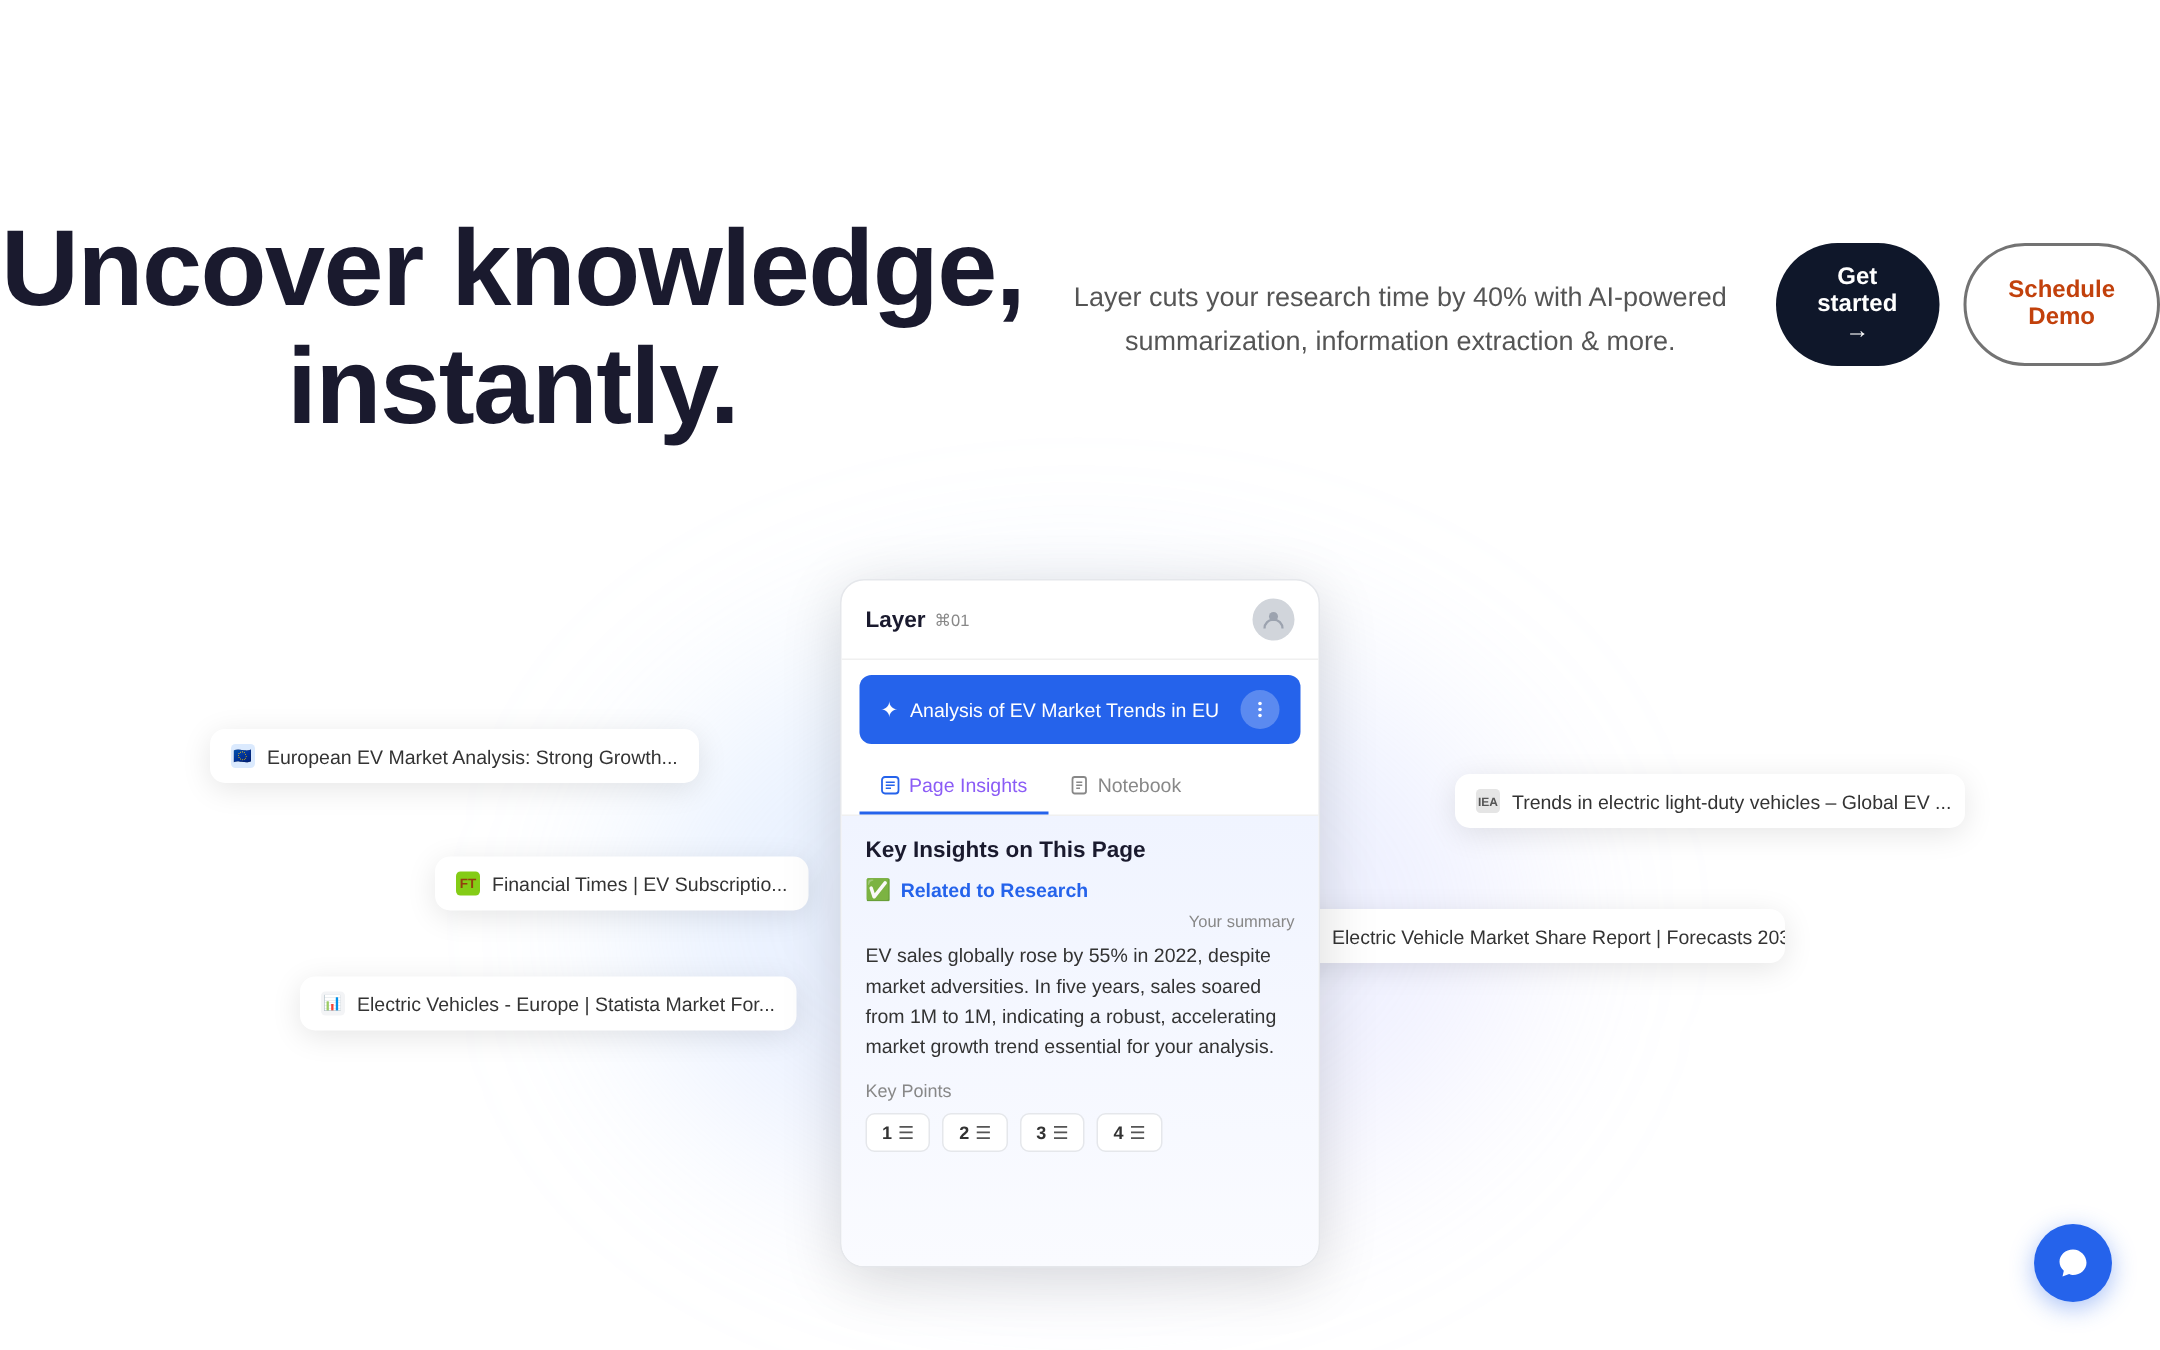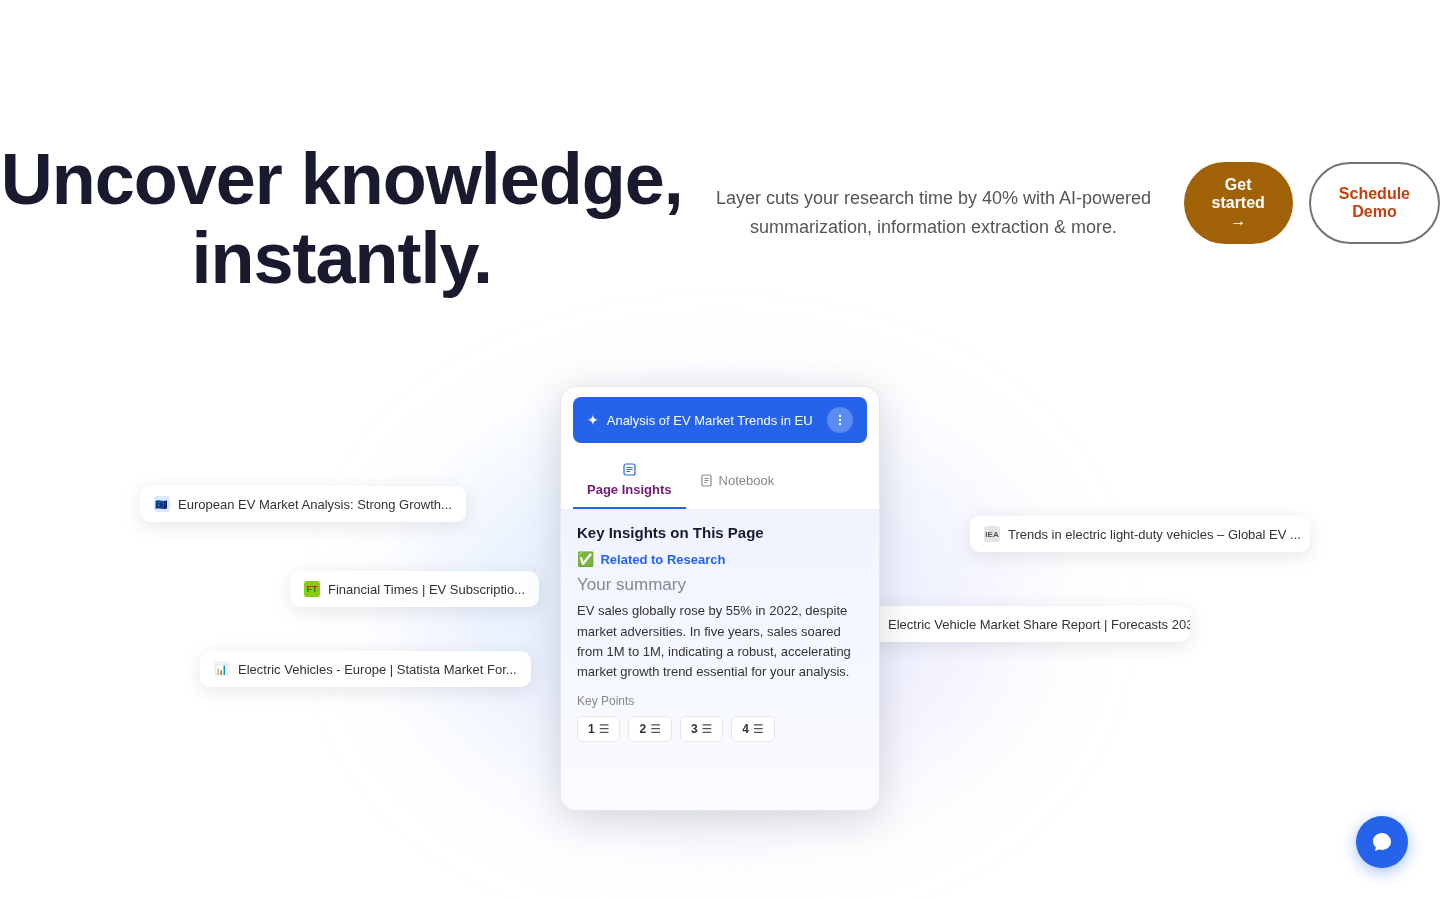--- a/index.html
+++ b/index.html
@@ -40,21 +40,21 @@
       margin-bottom: 40px;
     }
 
     .hero-buttons {
       display: flex;
       gap: 16px;
       margin-bottom: 60px;
     }
 
     .btn-primary {
-      background: #a16207;
+      background: #0f172a;
       color: #fff;
       border: none;
       border-radius: 50px;
       padding: 14px 28px;
       font-size: 16px;
       font-weight: 600;
       cursor: pointer;
     }
 
     .btn-secondary {
@@ -211,24 +211,23 @@
       font-size: 13px;
       color: #888;
       cursor: pointer;
       display: flex;
       align-items: center;
       gap: 6px;
       border-bottom: 2px solid transparent;
     }
 
     .app-tab.active {
-      color: #701a75;
+      color: #8b5cf6;
       border-bottom: 2px solid #2563eb;
-      font-weight: 700;
-      flex-direction: column;
+      font-weight: 400;
     }
 
     
     .app-content {
       padding: 14px 16px;
       background: linear-gradient(180deg, #f0f4ff 0%, #fafbff 100%);
       min-height: 300px;
     }
 
     .content-title {
@@ -250,23 +249,24 @@
       font-size: 14px;
     }
 
     .related-badge-text {
       color: #2563eb;
       font-size: 13px;
       font-weight: 600;
     }
 
     .summary-label {
-      font-size: 17px;
+      font-size: 11px;
       color: #888;
       margin-bottom: 6px;
+      text-align: right;
     }
 
     .summary-text {
       font-size: 13px;
       color: #333;
       line-height: 1.55;
       margin-bottom: 12px;
     }
 
     .key-points-label {
@@ -363,20 +363,32 @@
     <span>Trends in electric light-duty vehicles – Global EV ...</span>
   </div>
 
   <div class="floating-tab tab-report">
     <div class="tab-icon" style="background:#f3f4f6;">📈</div>
     <span>Electric Vehicle Market Share Report | Forecasts 2032</span>
   </div>
 
   <div class="app-window">
 
+    <div class="app-header">
+      <div class="app-logo">
+        <span>Layer</span>
+        <span class="app-logo-shortcut">⌘01</span>
+      </div>
+      <div class="app-avatar">
+        <svg width="16" height="16" viewBox="0 0 16 16" fill="none">
+          <circle cx="8" cy="6" r="3" fill="#9ca3af"></circle>
+          <path d="M2 14c0-3.314 2.686-6 6-6s6 2.686 6 6" stroke="#9ca3af" stroke-width="1.5" fill="none"></path>
+        </svg>
+      </div>
+    </div>
 
     <div class="analysis-bar">
       <div class="analysis-bar-left">
         <span class="analysis-icon">✦</span>
         <span>Analysis of EV Market Trends in EU</span>
       </div>
       <div class="analysis-bar-right">
         <svg width="14" height="14" viewBox="0 0 14 14" fill="white">
           <circle cx="7" cy="3" r="1.2"></circle>
           <circle cx="7" cy="7" r="1.2"></circle>

